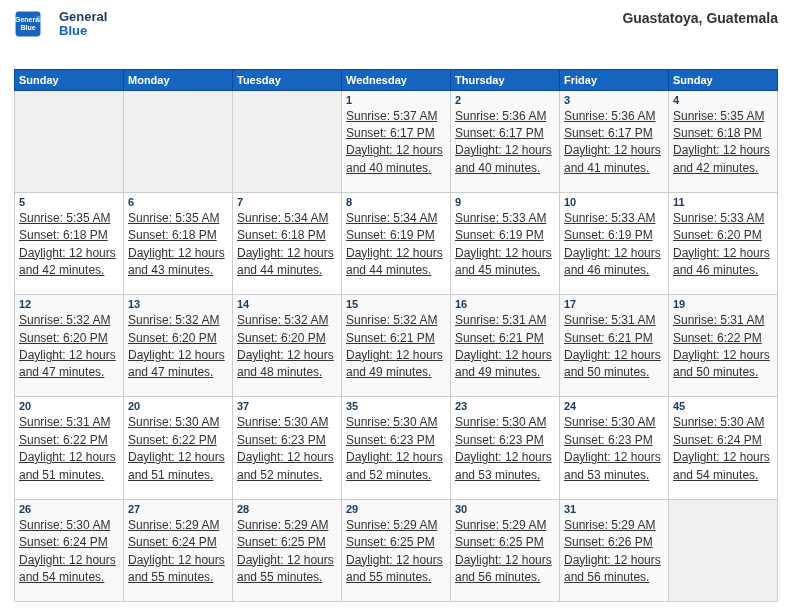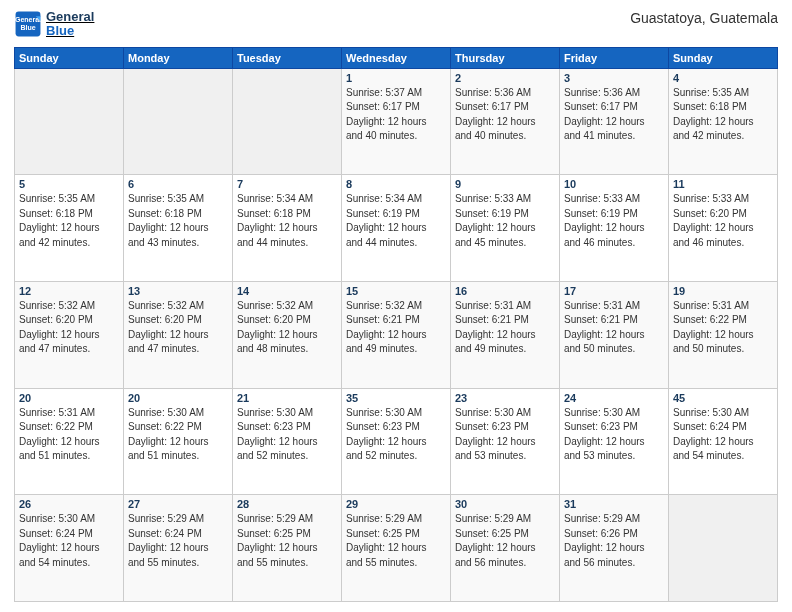--- a/index.html
+++ b/index.html
@@ -18,22 +18,21 @@
       flex-direction: column;
     }
     .header {
       display: flex;
       justify-content: space-between;
       align-items: flex-start;
       margin-bottom: 8px;
     }
     .logo {
       display: flex;
-      gap: 2px;
-      text-decoration: underline;
+      gap: 15px;
     }
     .logo-text {
       font-size: 13px;
       font-weight: bold;
       color: #1a3a5c;
       line-height: 1.1;
     }
     .logo-blue { color: #1565c0; }
     .logo-icon {
       width: 28px;
@@ -45,27 +44,28 @@
     }
     .month-title {
       font-size: 30px;
       font-weight: bold;
       color: #1a3a5c;
       line-height: 1.1;
     }
     .location-title {
       font-size: 14px;
       color: #333;
-      font-weight: normal;
+      font-weight: bold;
     }
     .calendar-table {
       width: 100%;
       border-collapse: collapse;
       flex: 1;
       table-layout: fixed;
+      margin-top: 22px;
     }
     .calendar-table th {
       background-color: #1565c0;
       color: #fff;
       font-size: 11px;
       font-weight: bold;
       padding: 4px 4px;
       text-align: left;
       border: 1px solid #0d47a1;
     }
@@ -85,23 +85,24 @@
       background: #fff;
     }
     .day-num {
       font-size: 11px;
       font-weight: bold;
       color: #1a3a5c;
       display: block;
       margin-bottom: 2px;
     }
     .day-info {
-      font-size: 10px;
+      font-size: 12px;
       color: #333;
       line-height: 1.45;
+      text-decoration: underline;
     }
     .empty-cell {
       background: #f0f0f0 !important;
     }
   </style>
 </head>
 <body>
 
 <div class="page">
   <div class="header">
@@ -279,21 +280,21 @@
 and 51 minutes.</div>
           </td>
           <td>
             <span class="day-num">20</span>
             <div class="day-info" style="white-space: pre-line;">Sunrise: 5:30 AM
 Sunset: 6:22 PM
 Daylight: 12 hours
 and 51 minutes.</div>
           </td>
           <td>
-            <span class="day-num">21</span>
+            <span class="day-num">37</span>
             <div class="day-info" style="white-space: pre-line;">Sunrise: 5:30 AM
 Sunset: 6:23 PM
 Daylight: 12 hours
 and 52 minutes.</div>
           </td>
           <td>
             <span class="day-num">35</span>
             <div class="day-info" style="white-space: pre-line;">Sunrise: 5:30 AM
 Sunset: 6:23 PM
 Daylight: 12 hours

